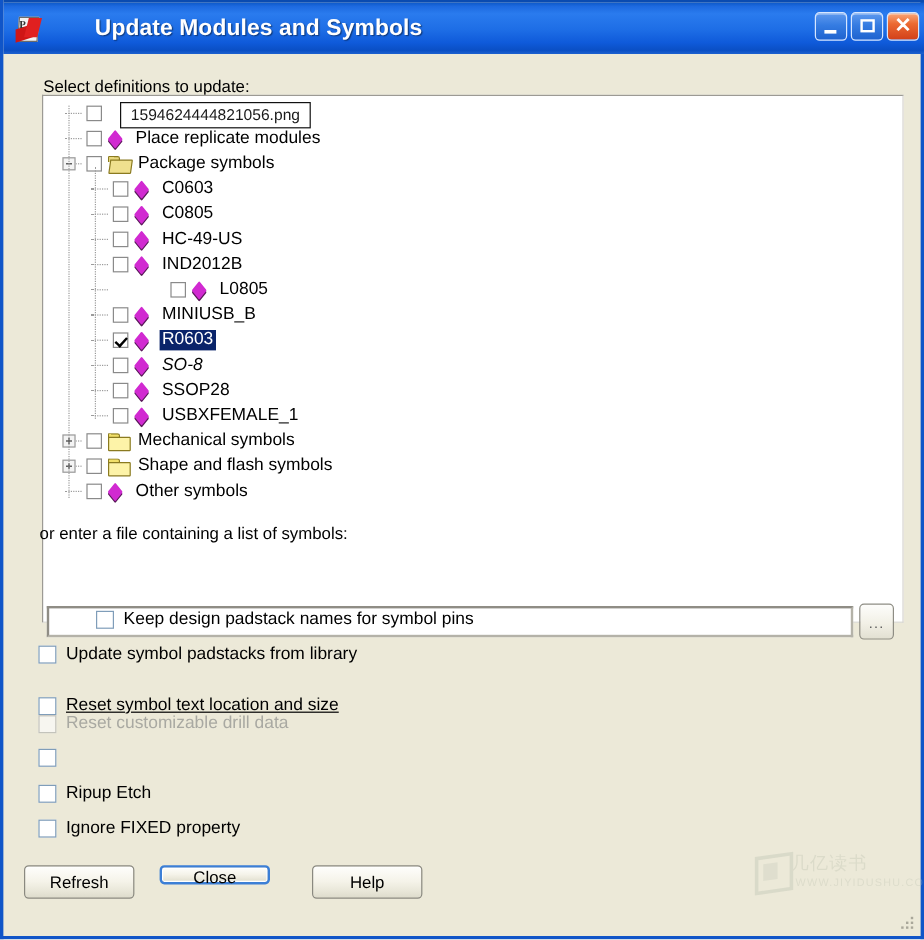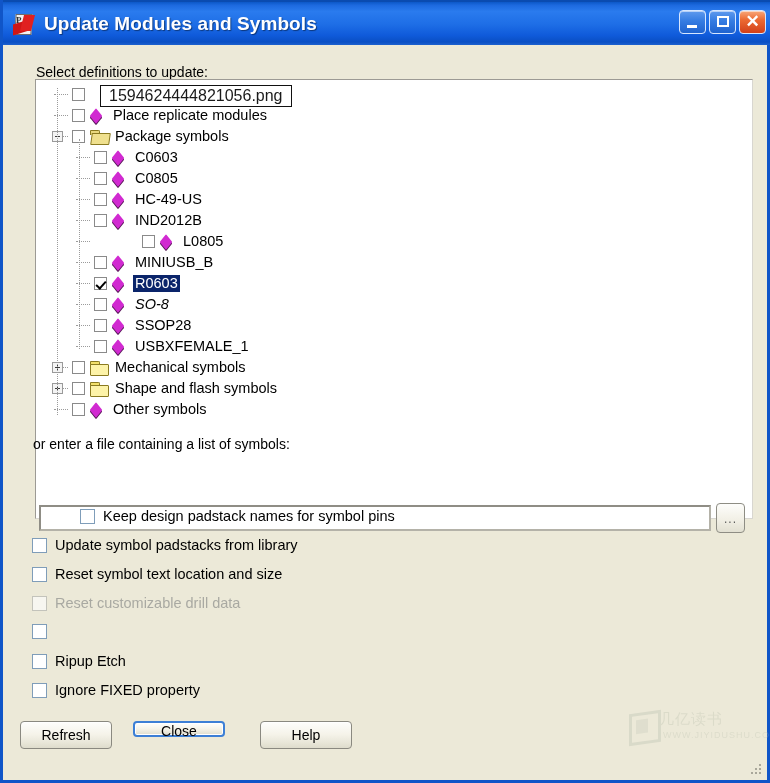--- a/index.html
+++ b/index.html
@@ -84,20 +84,21 @@
     color: #333;
     font-family: "Liberation Serif", serif;
   }
   .title-text {
     color: #ffffff;
     font-size: 19px;
     font-weight: bold;
     letter-spacing: 0.1px;
     text-shadow: 1px 1px 1px rgba(0,0,0,0.45);
     white-space: nowrap;
+    margin-left: 35px;
   }
 
   .title-buttons {
     position: absolute;
     right: 7px;
     top: 8px;
     display: flex;
     gap: 3px;
   }
   .tbtn {
@@ -303,21 +304,21 @@
   .tooltip {
     position: absolute;
     left: 97px;
     top: 85px;
     height: 22px;
     box-sizing: border-box;
     padding: 0 8px;
     background: #ffffff;
     border: 1px solid #111111;
     color: #1a1a1a;
-    font-size: 16px;
+    font-size: 13px;
     line-height: 20px;
     white-space: nowrap;
     z-index: 40;
   }
 
   
   .fileinput {
     position: absolute;
     left: 36px;
     top: 460px;
@@ -632,21 +633,21 @@
       <button class="browse">...</button>
 
       <div class="optrow" style="top:463px;margin-left:48px;">
         <span class="optbox"></span>
         <span class="optlabel">Keep design padstack names for symbol pins</span>
       </div>
       <div class="optrow" style="top:492px;">
         <span class="optbox"></span>
         <span class="optlabel">Update symbol padstacks from library</span>
       </div>
-      <div class="optrow" style="top:521px;">
+      <div class="optrow" style="top:535px;text-decoration:underline;">
         <span class="optbox"></span>
         <span class="optlabel">Reset symbol text location and size</span>
       </div>
       <div class="optrow" style="top:550px;">
         <span class="optbox dim"></span>
         <span class="optlabel dim">Reset customizable drill data</span>
       </div>
       <div class="optrow" style="top:579px;">
         <span class="optbox"></span>
       </div>

